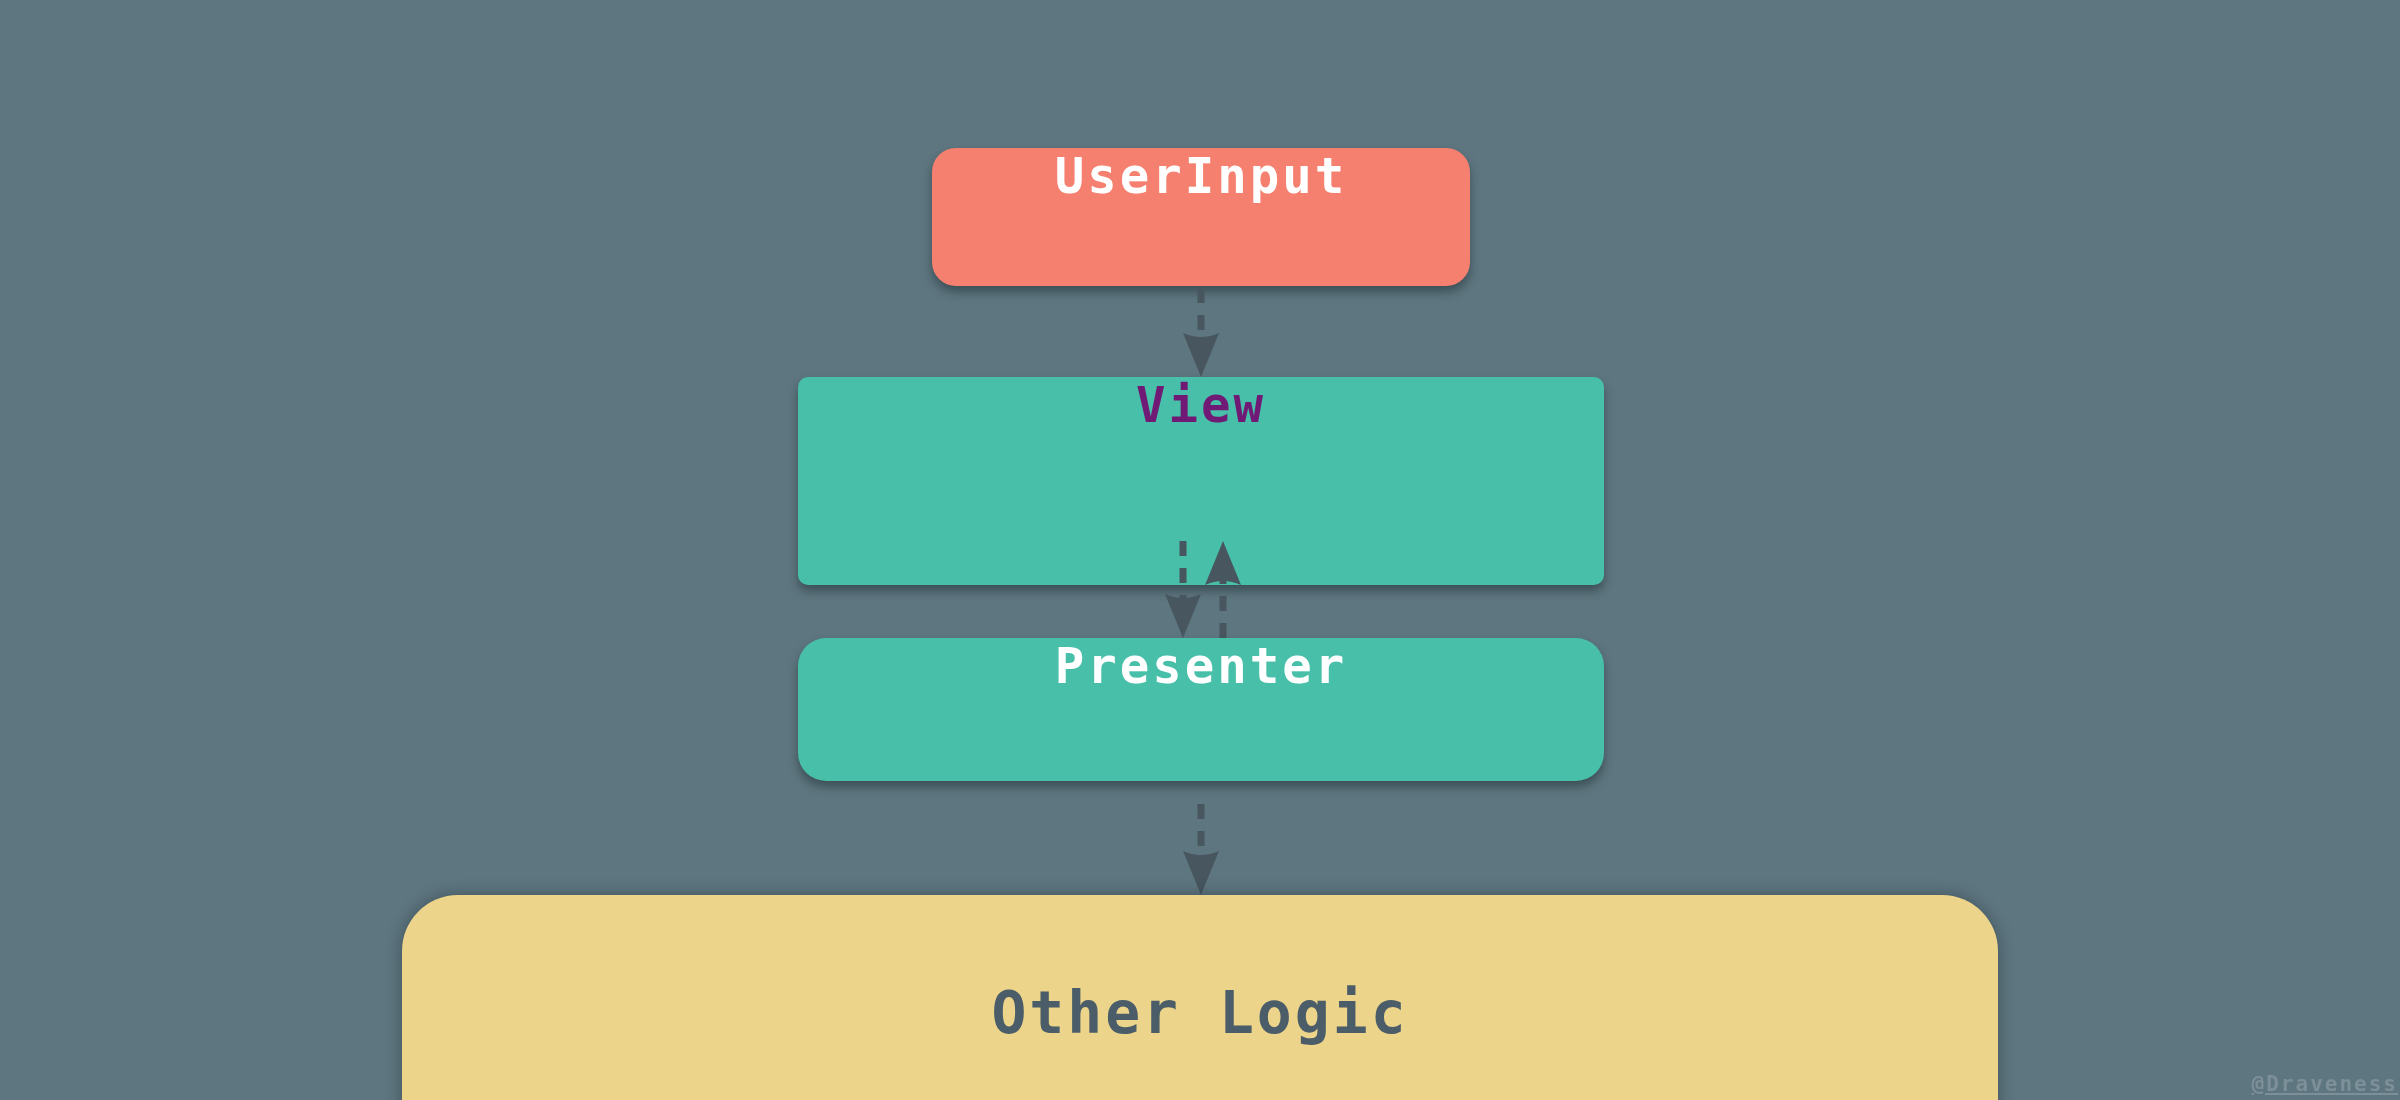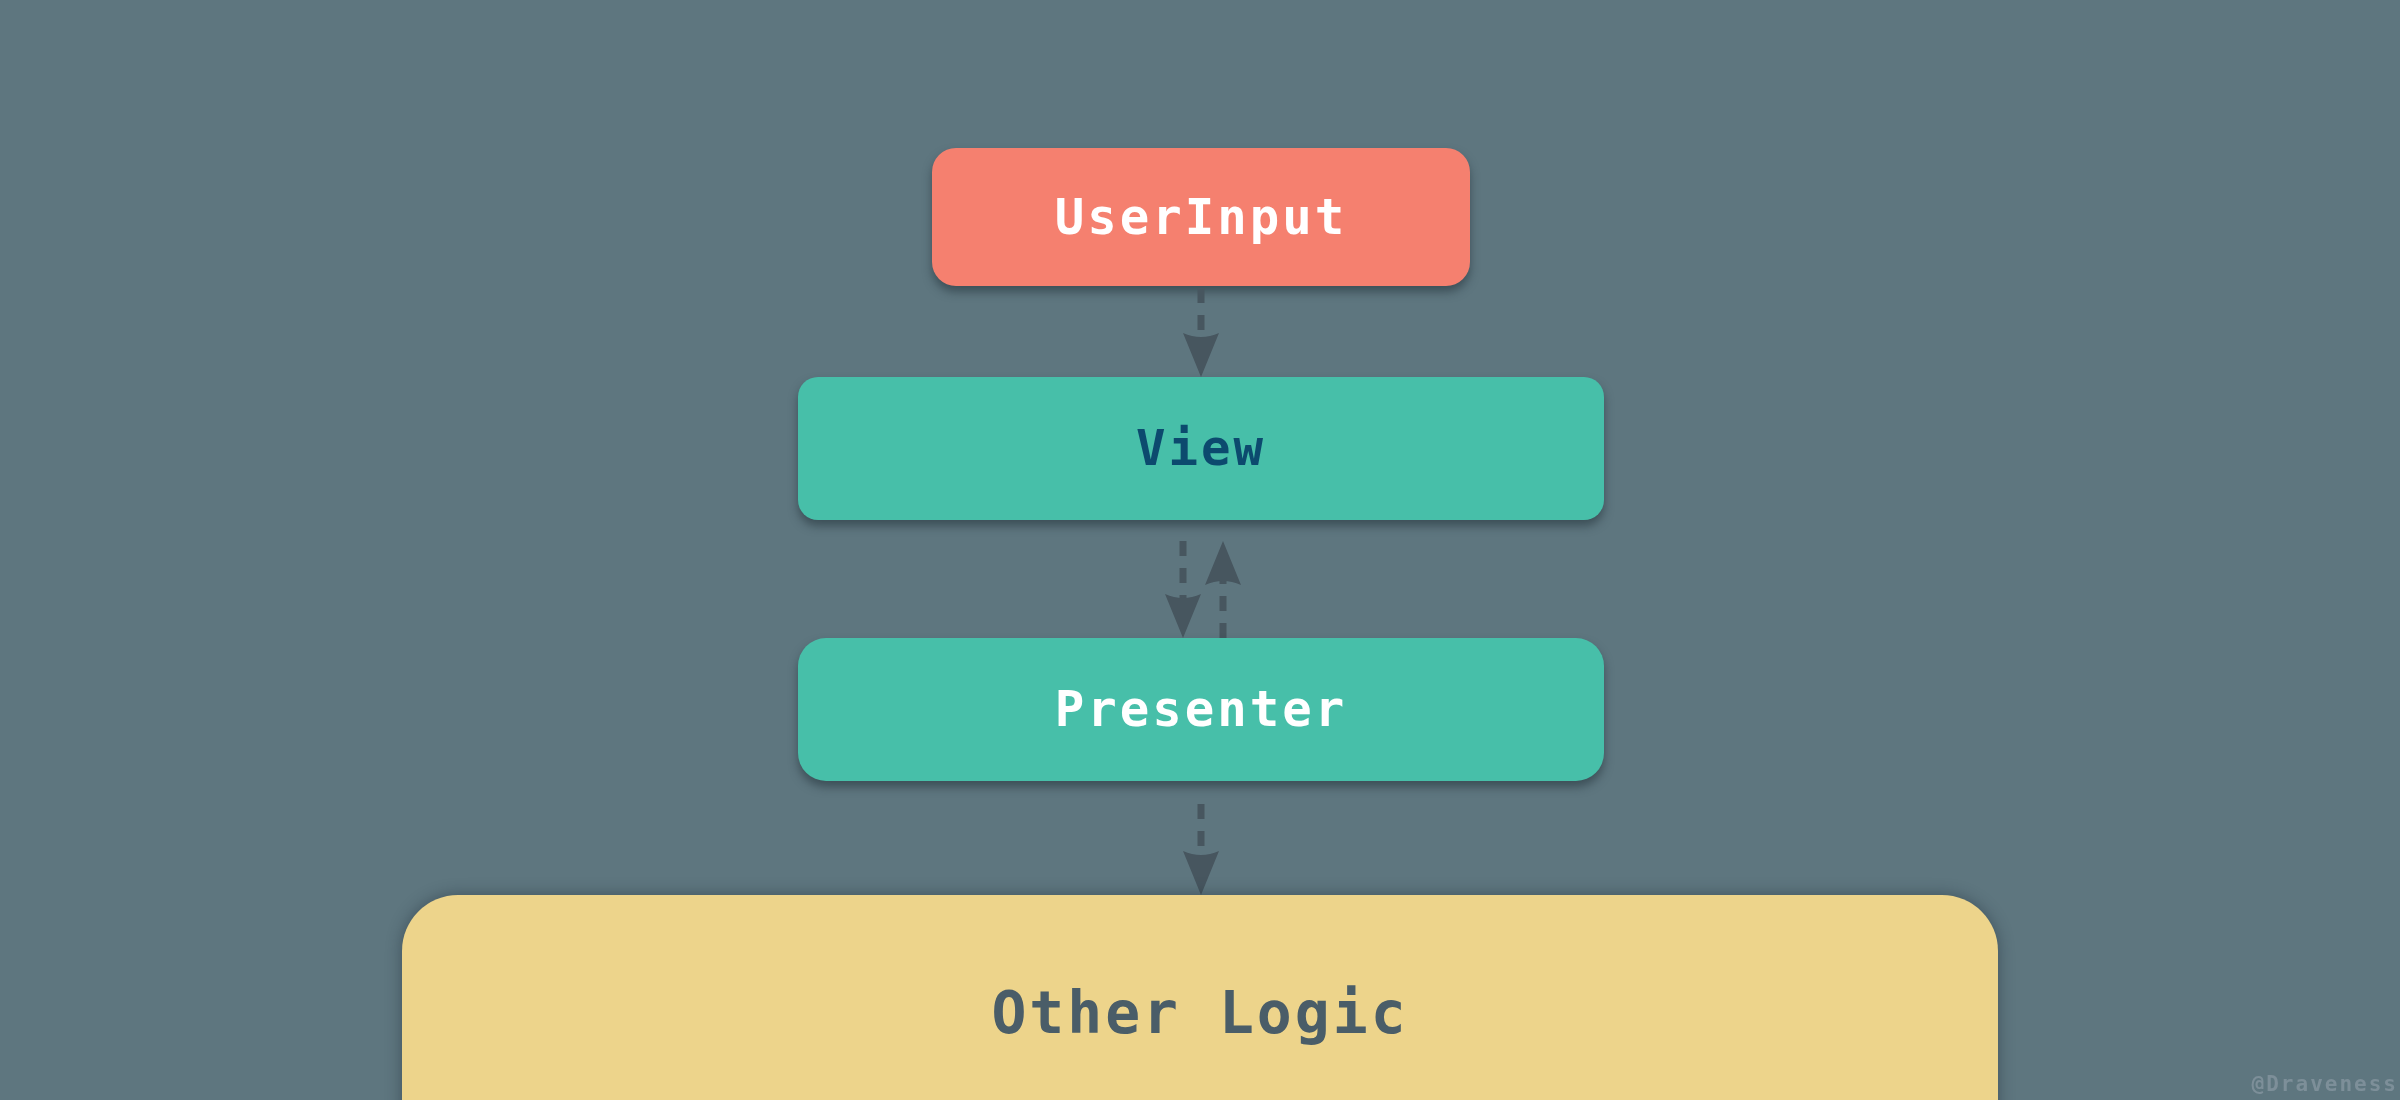--- a/index.html
+++ b/index.html
@@ -7,35 +7,34 @@
     position: relative;
     width: 2400px;
     height: 1100px;
     background: #5E767F;
     overflow: hidden;
     font-family: "DejaVu Sans Mono", "Liberation Mono", monospace;
   }
   .node {
     position: absolute;
     display: flex;
-    align-items: center;
     justify-content: center;
     font-weight: bold;
     letter-spacing: 3px;
     box-shadow: 0 6px 10px rgba(27, 41, 50, 0.50);
   }
   .node-userinput {
     left: 932px; top: 148px; width: 538px; height: 138px;
     background: #F5806F; color: #FFFFFF;
     border-radius: 24px; font-size: 49px;
   }
   .node-view {
-    left: 798px; top: 377px; width: 806px; height: 143px;
-    background: #47BFA9; color: #0c4a6e;
-    border-radius: 20px; font-size: 49px;
+    left: 798px; top: 377px; width: 806px; height: 208px;
+    background: #47BFA9; color: #701a75;
+    border-radius: 10px; font-size: 49px;
   }
   .node-presenter {
     left: 798px; top: 638px; width: 806px; height: 143px;
     background: #47BFA9; color: #FFFFFF;
     border-radius: 28px; font-size: 49px;
   }
   .node-otherlogic {
     left: 402px; top: 895px; width: 1596px; height: 320px;
     background: #EDD48B; color: #4A5D68;
     border-radius: 56px; font-size: 58px;
@@ -43,20 +42,21 @@
     box-shadow: 0 0 16px rgba(27, 41, 50, 0.45);
   }
   .node-otherlogic .node-label { margin-top: 84px; }
   .edge { position: absolute; }
   .watermark {
     position: absolute;
     right: 2px; bottom: 4px;
     font-size: 21px; font-weight: bold;
     letter-spacing: 2px;
     color: #7D8F99;
+    text-decoration: underline;
   }
 </style>
 </head>
 <body>
 
 <div class="canvas">
 
   <div class="node node-userinput">
     <span class="node-label">UserInput</span>
   </div>

